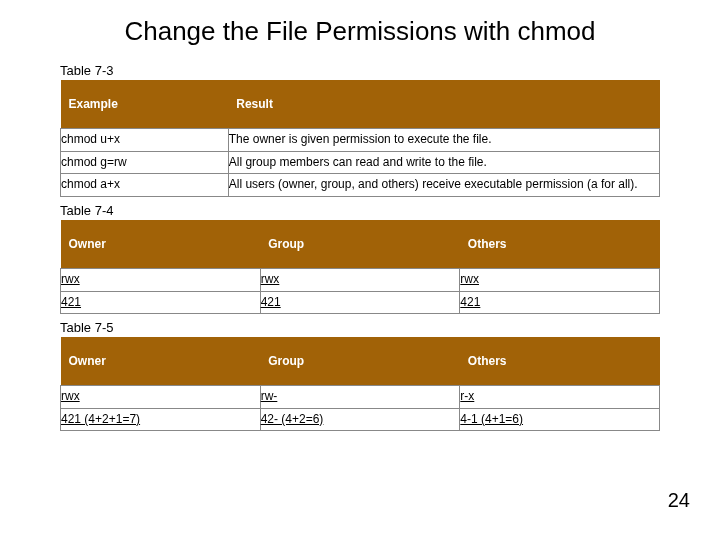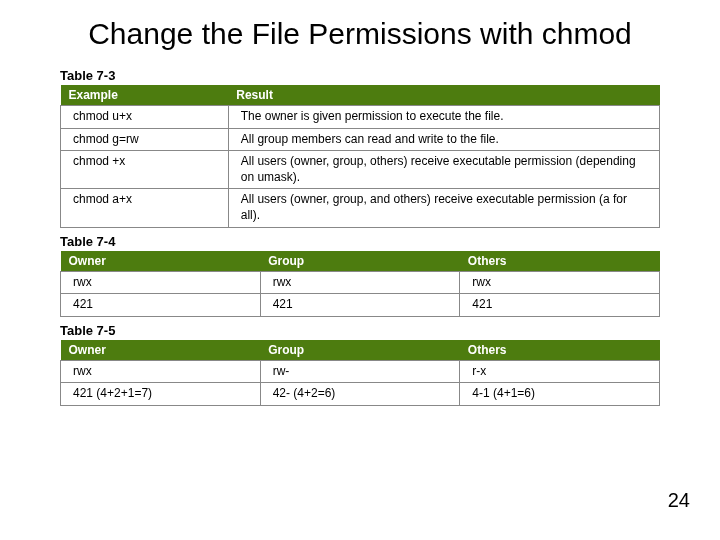--- a/index.html
+++ b/index.html
@@ -9,53 +9,53 @@
     height: 540px;
     font-family: Arial, Helvetica, sans-serif;
     background: #fff;
     color: #000;
     position: relative;
   }
   .slide {
     padding: 10px 60px 0 60px;
   }
   .title {
-    font-size: 30px;
+    font-size: 26px;
     text-align: center;
     margin: 6px 0 16px 0;
     line-height: 1.2;
     font-weight: 500;
   }
   .caption {
     font-size: 13px;
-    font-weight: bold;
+    font-weight: normal;
     margin: 6px 0 2px 0;
   }
   table {
     border-collapse: collapse;
     width: 100%;
     font-size: 12px;
   }
   th {
-    background: #4d7c0f;
+    background: #a16207;
     color: #fff;
     font-weight: bold;
     text-align: left;
-    padding: 3px 8px;
+    padding: 17px 8px;
   }
   td {
     border: 1px solid #888;
-    padding: 3px 12px;
+    padding: 3px 0;
     vertical-align: top;
     line-height: 1.3;
     margin-top: 16px;
   }
   .t3 td:first-child { width: 28%; }
   .t3 td:last-child  { width: 72%; }
-  .t4 td, .t5 td { width: 33.33%; }
+  .t4 td, .t5 td { width: 33.33%; text-decoration: underline; }
   .page-no {
     position: absolute;
     right: 30px;
     bottom: 28px;
     font-size: 20px;
   }
 </style>
 </head>
 <body>
 
@@ -69,24 +69,20 @@
       <th>Example</th>
       <th>Result</th>
     </tr>
     <tr>
           <td>chmod u+x</td>
           <td>The owner is given permission to execute the file.</td>
         </tr>
     <tr>
           <td>chmod g=rw</td>
           <td>All group members can read and write to the file.</td>
-        </tr>
-    <tr>
-          <td>chmod +x</td>
-          <td>All users (owner, group, others) receive executable permission (depending on umask).</td>
         </tr>
     <tr>
           <td>chmod a+x</td>
           <td>All users (owner, group, and others) receive executable permission (a for all).</td>
         </tr>
   </tbody>
     </table>
 
   <div class="caption">Table 7-4</div>
   <table class="t4">

